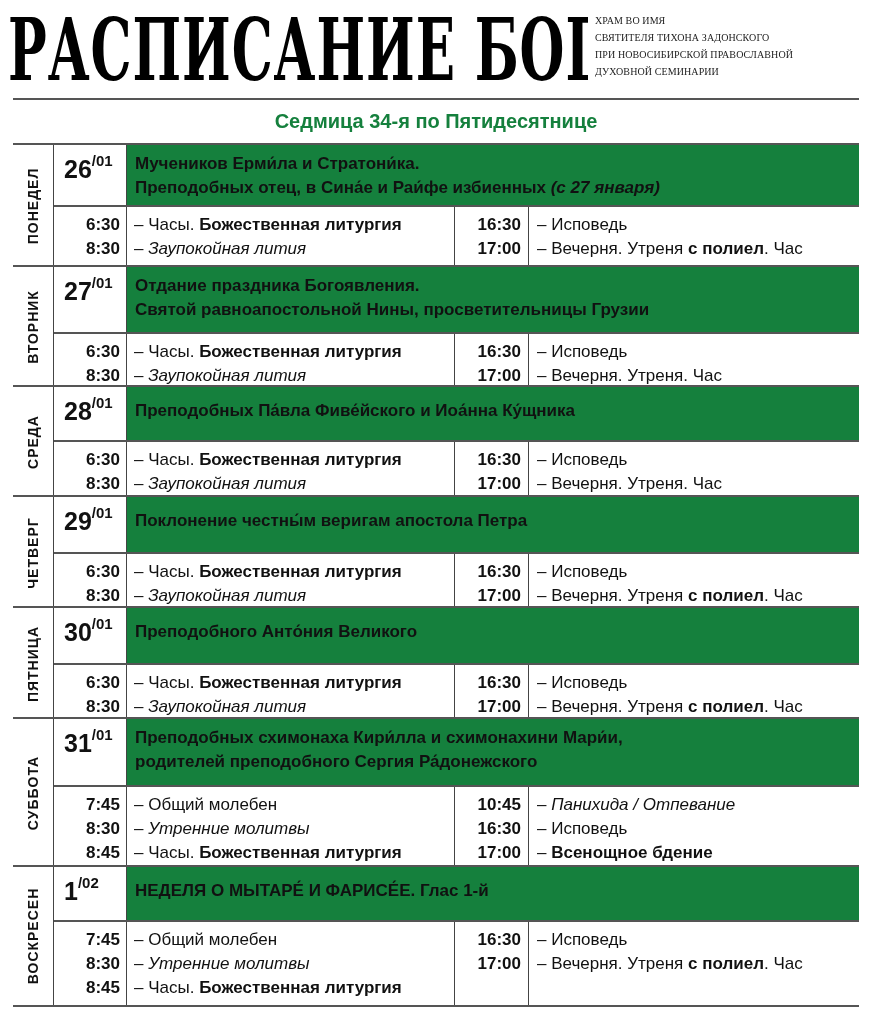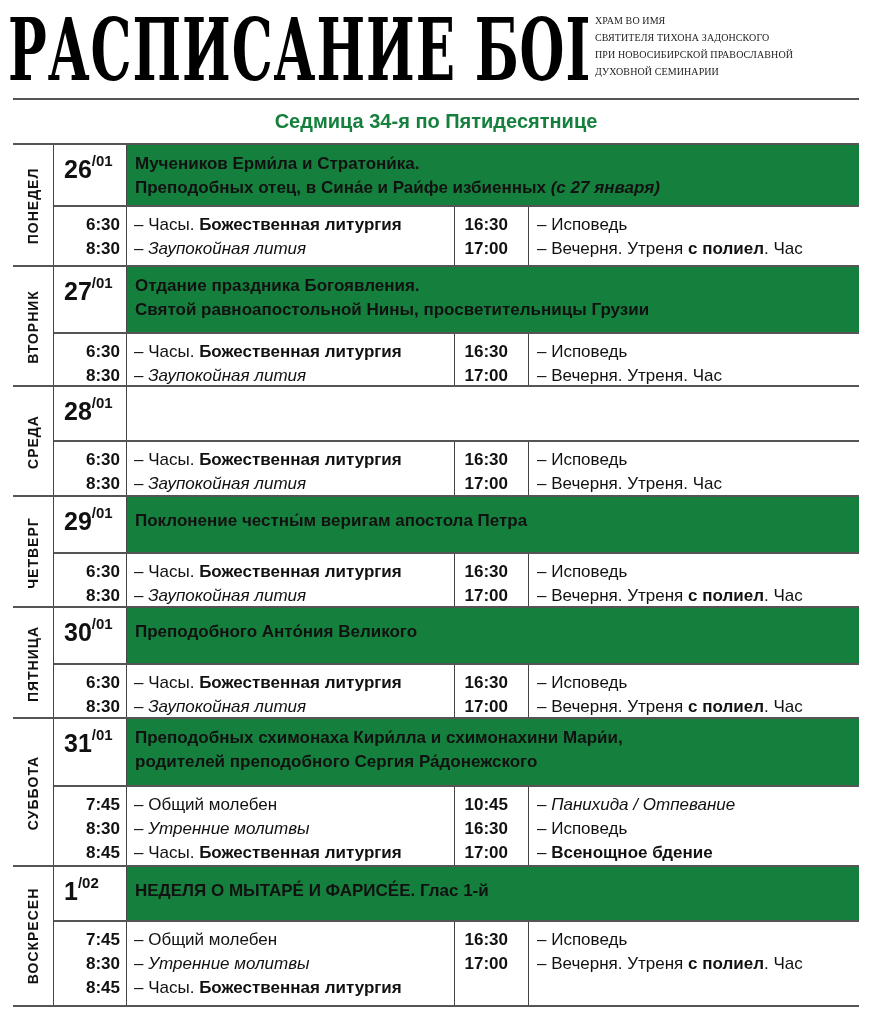--- a/index.html
+++ b/index.html
@@ -24,21 +24,21 @@
   .date { position: absolute; left: 10px; top: 10px; font-weight: bold; font-size: 25px; white-space: nowrap; }
   .date sup { font-size: 15px; position: relative; top: -3px; vertical-align: top; }
   .feast { position: absolute; left: 114px; right: 0; top: 0; background: #15803d; padding: 7px 0 0 8px;
            font-weight: bold; font-size: 17px; line-height: 24px; box-sizing: border-box; }
   .feast .l { white-space: nowrap; }
   .sep { position: absolute; left: 41px; right: 0; height: 2px; background: #555; }
   .times { position: absolute; left: 41px; right: 0; bottom: 0; }
   .tcol { position: absolute; top: 0; bottom: 0; box-sizing: border-box; padding-top: 6px; }
   .t1 { left: 0; width: 73px; border-right: 1.5px solid #444; text-align: right; padding-right: 6px; }
   .s1 { left: 73px; width: 328px; border-right: 1.5px solid #444; padding-left: 7px; }
-  .t2 { left: 401px; width: 74px; border-right: 1.5px solid #444; text-align: right; padding-right: 20px; }
+  .t2 { left: 401px; width: 74px; border-right: 1.5px solid #444; text-align: right; padding-right: 7px; }
   .s2 { left: 475px; right: 0; padding-left: 8px; }
   .line { font-size: 17px; line-height: 24px; white-space: nowrap; }
   .tcol.t1 .line, .tcol.t2 .line { font-weight: bold; }
   .b { font-weight: bold; }
   .i { font-style: italic; }
   .bottom { position: absolute; left: 13px; width: 846px; height: 2px; background: #555; }
 </style>
 </head>
 <body>
 
@@ -117,20 +117,23 @@
         </div>
       </div>
     </div>
     <div class="day" style="top: 242px; height: 110px;">
       <div class="daylabel">
         <span>СРЕДА</span>
       </div>
       <div class="datecell" style="height: 53px;">
         <div class="date"><span>28</span><sup>/01</sup></div>
       </div>
+      <div class="feast" style="height: 53px; padding-top: 12px;">
+        <div class="l"><span>Преподобных Па́вла Фиве́йского и Иоа́нна Ку́щника</span></div>
+      </div>
       <div class="sep" style="top: 53px;"></div>
       <div class="times" style="top: 55px;">
         <div class="tcol t1">
           <div class="line">6:30</div>
           <div class="line">8:30</div>
         </div>
         <div class="tcol s1">
           <div class="line"><span>– Часы. </span><span class="b ">Божественная литургия</span></div>
           <div class="line"><span>– </span><span class="i">Заупокойная лития</span></div>
         </div>

